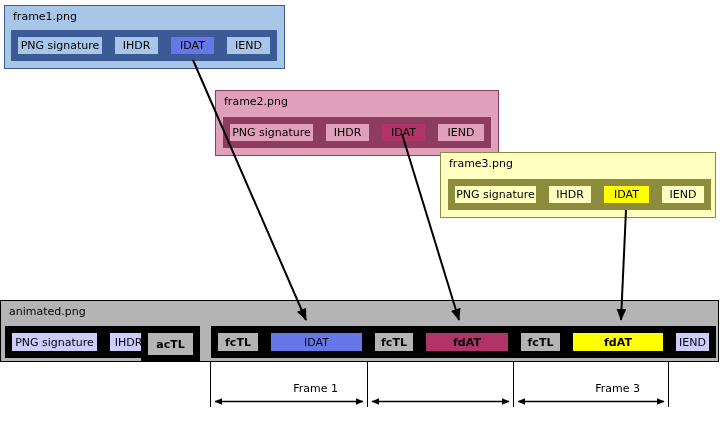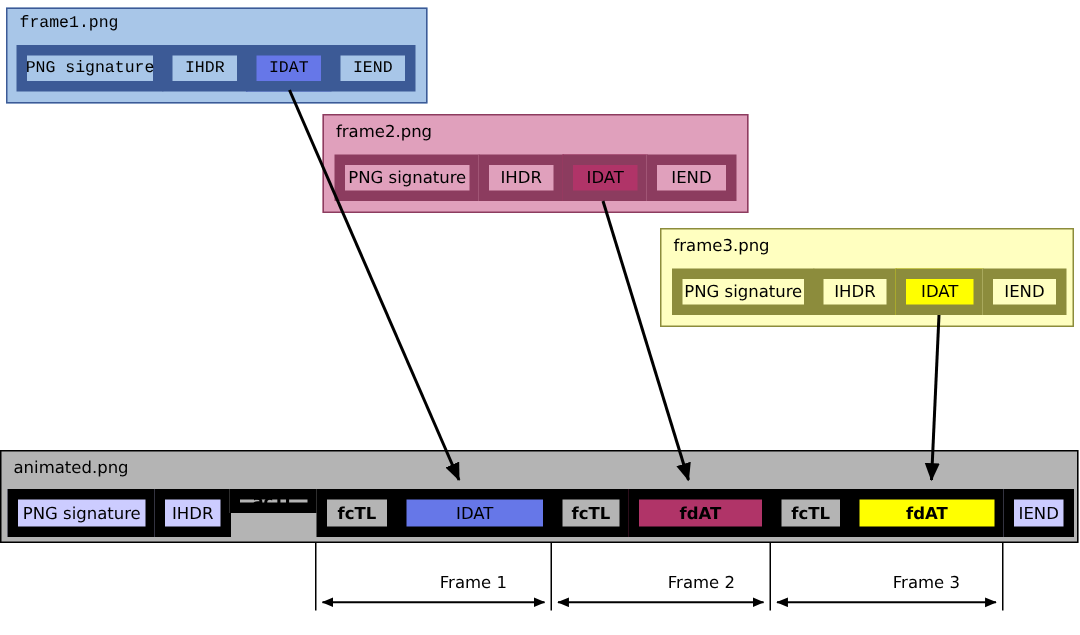--- a/index.html
+++ b/index.html
@@ -6,26 +6,26 @@
   html,body { background:#fff; font-family:"DejaVu Sans","Liberation Sans",sans-serif; }
   .canvas { position:relative; width:720px; height:423px; background:#ffffff; overflow:hidden; }
 
   .filebox { position:absolute; border:1px solid #000; }
   .filebox-title { position:absolute; left:8px; top:4px; font-size:11px; color:#000; white-space:nowrap; }
 
   .chunk { position:absolute; border:7px solid #be185d; display:flex; align-items:center;
            justify-content:center; font-size:11px; color:#000; white-space:nowrap; }
 
   
-  #f1 { left:4px; top:5px; width:281px; height:64px; background:#a8c6e8; border-color:#3c5a96;font-family:Liberation Mono, monospace; }
+  #f1 { left:4px; top:5px; width:281px; height:64px; background:#a8c6e8; border-color:#3c5a96; }
   .f1c { background:#a8c6e8; border-color:#3c5a96; }
   .f1h { background:#6677e8; border-color:#3c5a96; }
 
   
-  #f2 { left:215px; top:76px; width:284px; height:66px; background:#e0a0bc; border-color:#8c3c5f; }
+  #f2 { left:215px; top:90px; width:284px; height:66px; background:#e0a0bc; border-color:#8c3c5f; }
   .f2c { background:#e0a0bc; border-color:#8c3c5f; }
   .f2h { background:#b03468; border-color:#8c3c5f; }
 
   
   #f3 { left:440px; top:152px; width:276px; height:66px; background:#ffffc0; border-color:#8c8c3c; }
   .f3c { background:#ffffc0; border-color:#8c8c3c; }
   .f3h { background:#ffff00; border-color:#8c8c3c; }
 
   
   #anim { left:0px; top:300px; width:719px; height:62px; background:#b4b4b4; border-color:#000;text-decoration:underline; }
@@ -66,32 +66,31 @@
     <div class="chunk f3c" style="left:7px;top:26px;width:95px;height:31px">PNG signature</div>
     <div class="chunk f3c" style="left:101px;top:26px;width:56px;height:31px">IHDR</div>
     <div class="chunk f3h" style="left:156px;top:26px;width:59px;height:31px">IDAT</div>
     <div class="chunk f3c" style="left:214px;top:26px;width:56px;height:31px">IEND</div>
   </div>
 
   <div class="filebox" id="anim">
     <div class="filebox-title">animated.png</div>
     <div class="chunk ap" style="left:4px;top:25px;width:99px;height:32px">PNG signature</div>
     <div class="chunk ap" style="left:102px;top:25px;width:51px;height:32px">IHDR</div>
-    <div class="chunk ag" style="left:152px;top:25px;width:59px;height:16px">acTL</div>
+    <div class="chunk ag" style="left:140px;top:25px;width:59px;height:36px">acTL</div>
     <div class="chunk ag" style="left:210px;top:25px;width:54px;height:32px">fcTL</div>
     <div class="chunk aidat" style="left:263px;top:25px;width:105px;height:32px">IDAT</div>
     <div class="chunk ag" style="left:367px;top:25px;width:52px;height:32px">fcTL</div>
     <div class="chunk af2" style="left:418px;top:25px;width:96px;height:32px">fdAT</div>
     <div class="chunk ag" style="left:513px;top:25px;width:53px;height:32px">fcTL</div>
     <div class="chunk af3" style="left:565px;top:25px;width:104px;height:32px">fdAT</div>
     <div class="chunk ap" style="left:668px;top:25px;width:47px;height:32px">IEND</div>
   </div>
 
   <div class="span-label" style="left:238px">Frame 1</div>
-  <div class="span-label" style="left:390px">Frame 2</div>
   <div class="span-label" style="left:540px">Frame 3</div>
 
   <svg class="overlay" width="720" height="423" viewBox="0 0 720 423">
     <defs>
       <marker id="arrow" markerWidth="7" markerHeight="6" refX="5.6" refY="2.5" orient="auto-start-reverse" markerUnits="strokeWidth">
         <path d="M0,0 L6,2.5 L0,5 Z" fill="#000"></path>
       </marker>
     </defs>
 
     <line x1="193" y1="60" x2="306" y2="320" stroke="#000" stroke-width="2" marker-end="url(#arrow)"></line>

